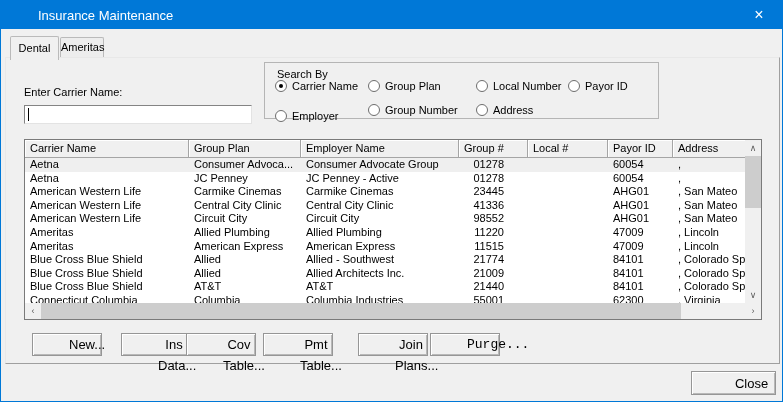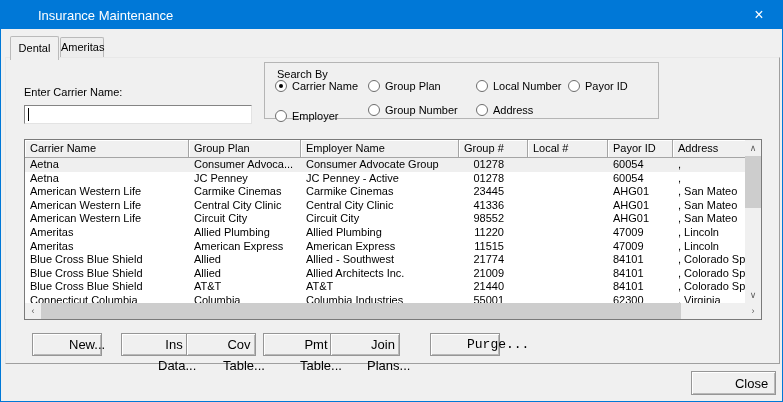--- a/index.html
+++ b/index.html
@@ -294,21 +294,21 @@
         <div class="thumb"></div>
         <div class="sb-arrow right">›</div>
       </div>
     </div>
 
     <div id="action-buttons">
         <button class="win-btn action-btn" style="left: 26px;">New...</button>
         <button class="win-btn action-btn" style="left: 103px; margin-left: 12px;">Ins Data...</button>
         <button class="win-btn action-btn" style="left: 180px;">Cov Table...</button>
         <button class="win-btn action-btn" style="left: 257px;">Pmt Table...</button>
-        <button class="win-btn action-btn" style="left: 324px;">Join Plans...</button>
+        <button class="win-btn action-btn" style="left: 352px;">Join Plans...</button>
         <button class="win-btn action-btn" style="left: 424px; font-family: Liberation Mono, monospace;">Purge...</button>
       </div>
 
   </div>
 
   <button class="win-btn close-bottom">Close</button>
 
 </div>
 
 </body></html>

